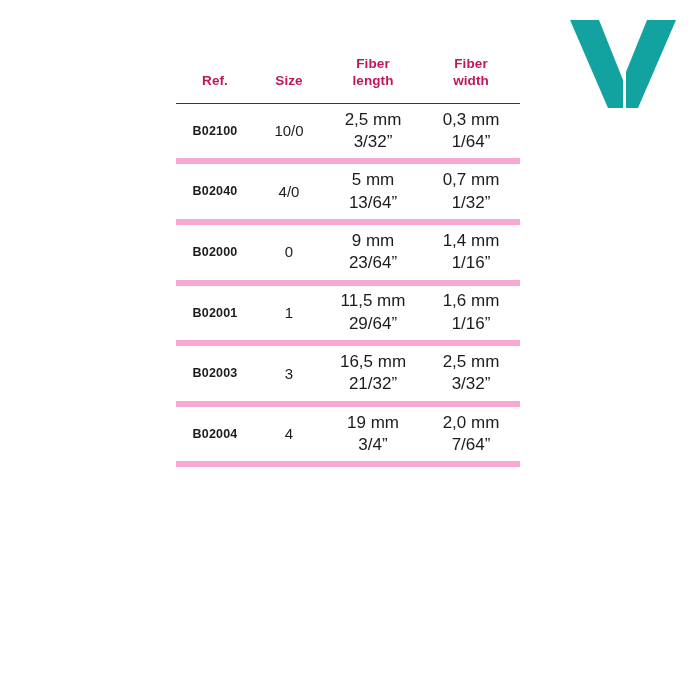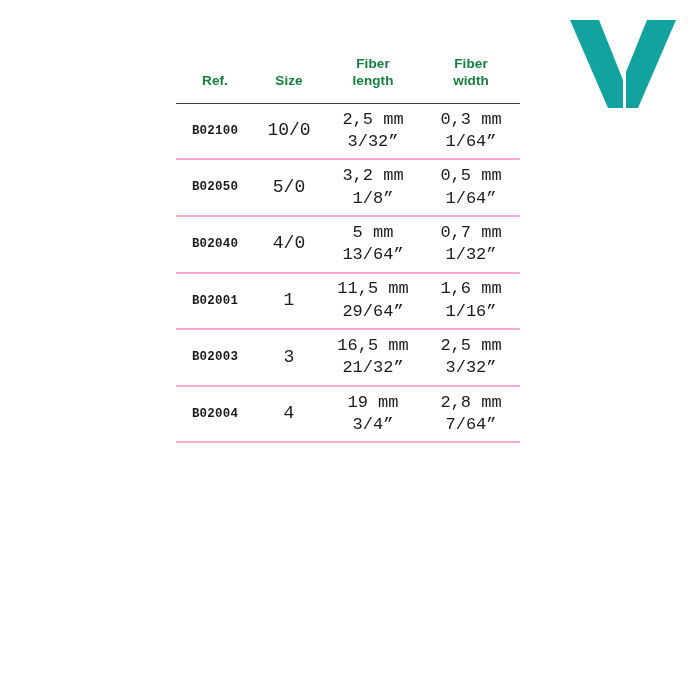--- a/index.html
+++ b/index.html
@@ -40,47 +40,46 @@
   }
 
   #spec-table col.c-ref   { width: 78px; }
   #spec-table col.c-size  { width: 70px; }
   #spec-table col.c-len   { width: 98px; }
   #spec-table col.c-wid   { width: 98px; }
 
   #spec-table thead th {
     font-size: 13.5px;
     font-weight: bold;
-    color: #15803d;
+    color: #be185d;
     text-align: center;
     vertical-align: bottom;
     padding: 0 0 13px 0;
     line-height: 1.25;
     letter-spacing: 0.1px;
   }
 
   #spec-table thead tr {
     border-bottom: 1.6px solid #3a3a3a;
   }
 
   #spec-table tbody tr {
-    border-bottom: 2px solid #f9a8d4;
-    font-family: Liberation Mono, monospace;
+    border-bottom: 6px solid #f9a8d4;
   }
 
   #spec-table tbody td {
     text-align: center;
     vertical-align: middle;
     height: 52.6px;
     line-height: 1.32;
     color: #1c1c1c;
   }
 
   td.ref  { font-size: 12.5px; font-weight: bold; letter-spacing: 0.2px; }
-  td.size { font-size: 18px; }
+  td.size { font-size: 15px; }
   td.dual { font-size: 17px; }
 
   .two-line span { display: block; }
   .two-line .l1 { }
   .two-line .l2 { }
 
   .hdr-line { display: block; }
 </style>
 </head>
 <body>
@@ -127,48 +126,48 @@
         <td class="dual two-line">
           <span class="l1">2,5 mm</span>
           <span class="l2">3/32”</span>
         </td>
         <td class="dual two-line">
           <span class="l1">0,3 mm</span>
           <span class="l2">1/64”</span>
         </td>
       </tr>
 
-      <tr>
-        <td class="ref">B02050</td>
-        <td class="size">5/0</td>
-        <td class="dual two-line">
-          <span class="l1">3,2 mm</span>
-          <span class="l2">1/8”</span>
-        </td>
-        <td class="dual two-line">
-          <span class="l1">0,5 mm</span>
-          <span class="l2">1/64”</span>
-        </td>
-      </tr>
 
       <tr>
         <td class="ref">B02040</td>
         <td class="size">4/0</td>
         <td class="dual two-line">
           <span class="l1">5 mm</span>
           <span class="l2">13/64”</span>
         </td>
         <td class="dual two-line">
           <span class="l1">0,7 mm</span>
           <span class="l2">1/32”</span>
         </td>
       </tr>
 
 
 
+      <tr>
+        <td class="ref">B02000</td>
+        <td class="size">0</td>
+        <td class="dual two-line">
+          <span class="l1">9 mm</span>
+          <span class="l2">23/64”</span>
+        </td>
+        <td class="dual two-line">
+          <span class="l1">1,4 mm</span>
+          <span class="l2">1/16”</span>
+        </td>
+      </tr>
 
       <tr>
         <td class="ref">B02001</td>
         <td class="size">1</td>
         <td class="dual two-line">
           <span class="l1">11,5 mm</span>
           <span class="l2">29/64”</span>
         </td>
         <td class="dual two-line">
           <span class="l1">1,6 mm</span>
@@ -191,21 +190,21 @@
       </tr>
 
       <tr>
         <td class="ref">B02004</td>
         <td class="size">4</td>
         <td class="dual two-line">
           <span class="l1">19 mm</span>
           <span class="l2">3/4”</span>
         </td>
         <td class="dual two-line">
-          <span class="l1">2,8 mm</span>
+          <span class="l1">2,0 mm</span>
           <span class="l2">7/64”</span>
         </td>
       </tr>
 
     </tbody>
   </table>
 
 </div>
 
 </body></html>

